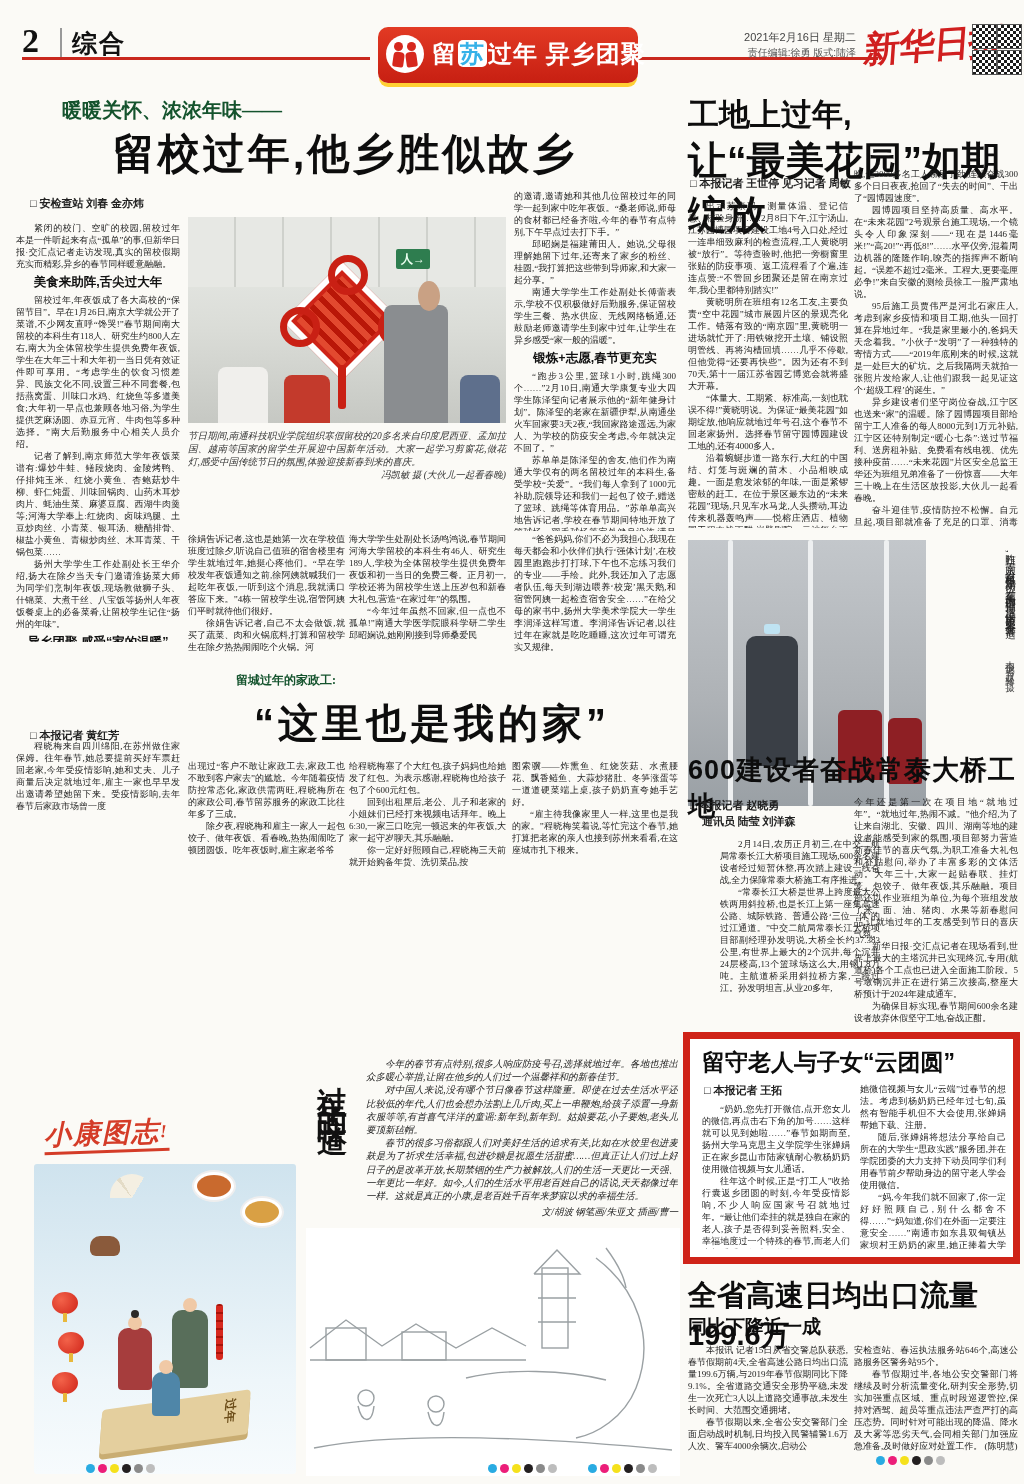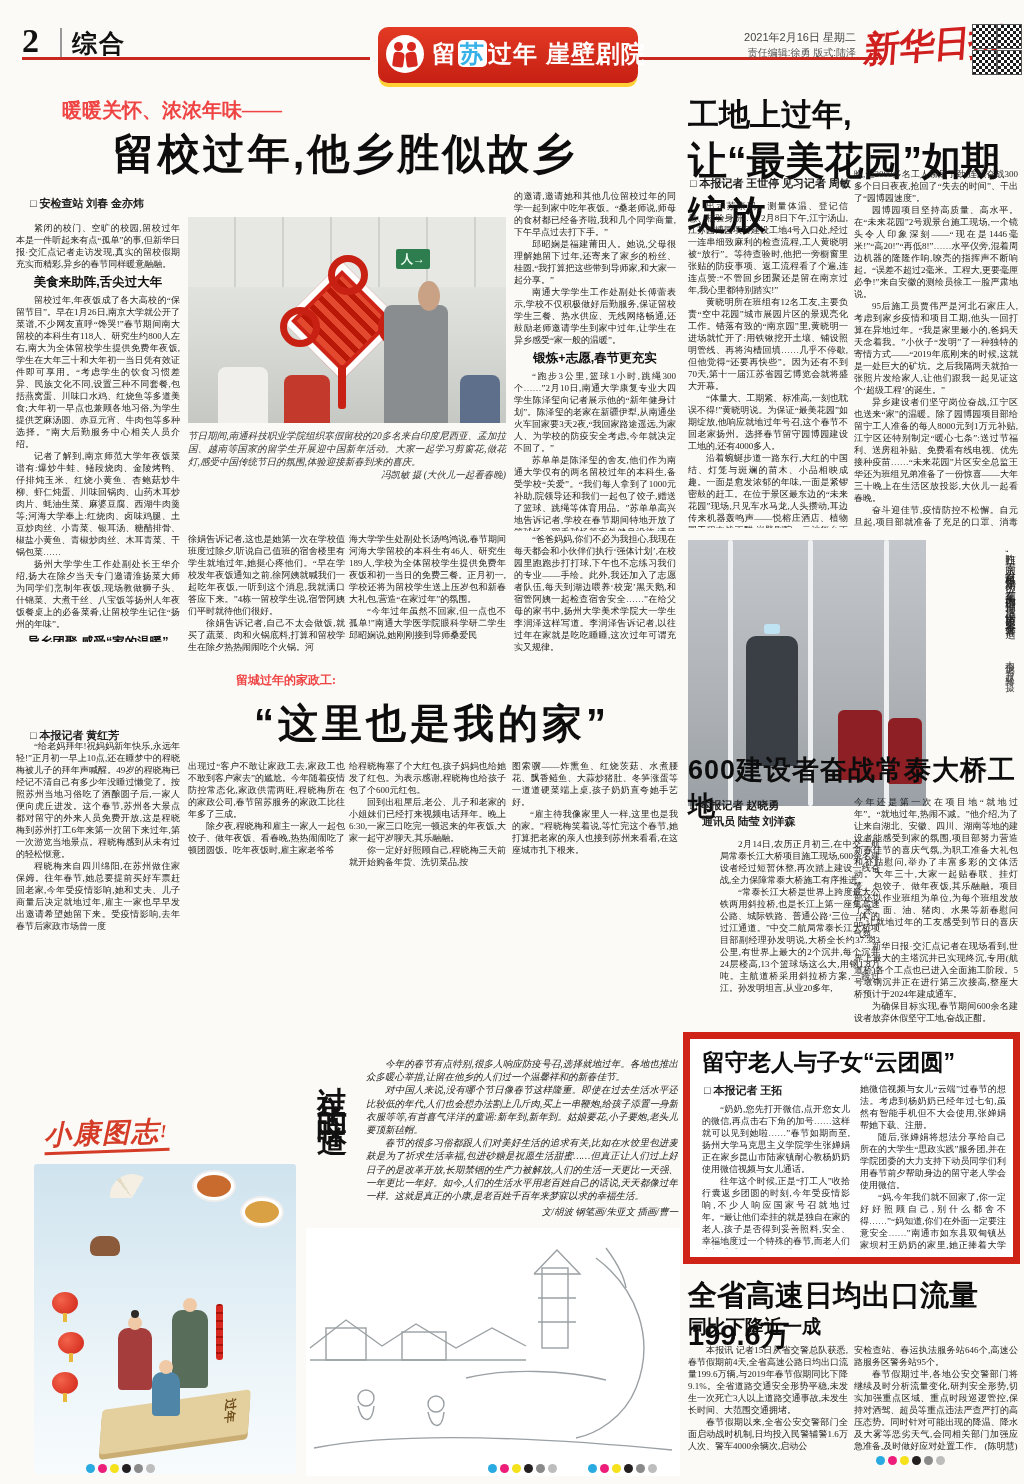--- a/index.html
+++ b/index.html
@@ -21,21 +21,21 @@
   .banner .su{color:#35b1e8;background:#fff;border-radius:5px;padding:0 2px;margin:0 1px;}
   .dateline{font:11px/15px "Liberation Sans",sans-serif;color:#444;text-align:right;}
   .masthead{font:900 36px/38px "Liberation Serif",serif;color:#d01f1f;transform:rotate(-4deg) skewX(-8deg);letter-spacing:-1px;}
   .qr{width:23px;height:23px;background:repeating-conic-gradient(#1c1c1c 0% 25%, #fff 0% 50%);background-size:6px 6px;border:1px solid #555;}
   
   .col{position:absolute;font:9px/12px "Liberation Serif",serif;text-align:justify;color:#1e1e1e;overflow:hidden;}
   .col p{margin:0;text-indent:2em;}
   .col p.cont{text-indent:0;}
   .col h4{margin:5px 0 4px;text-align:center;text-indent:0;font:700 12.5px/15px "Liberation Sans",sans-serif;color:#111;}
   .byline{font:700 11px/14px "Liberation Serif",serif;color:#222;}
-  .kicker{font:700 20px/24px "Liberation Serif",serif;color:#ef4444;padding-left:40px;}
+  .kicker{font:700 20px/24px "Liberation Serif",serif;color:#14532d;padding-left:40px;}
   .headline{font-family:"Liberation Sans",sans-serif;font-weight:900;color:#0d0d0d;}
   .caption{font:italic 9.5px/13px "Liberation Serif",serif;text-align:justify;color:#333;}
   .credit{text-align:right;font-style:italic;}
   
   .photo{position:absolute;overflow:hidden;}
   .campus{background:linear-gradient(#eceeea 0%,#dadcd7 55%,#c6c8c3 100%);}
   .campus .ceil{position:absolute;left:0;top:0;width:100%;height:34%;background:repeating-linear-gradient(90deg,#e7e8e4 0 46px,#cfd1cc 46px 48px),repeating-linear-gradient(0deg,#e7e8e4 0 20px,#d3d5d0 20px 22px);}
   .exitsign{position:absolute;background:#2e7d4f;color:#eafff0;font:700 12px/18px "Liberation Sans",sans-serif;padding:1px 5px;border-radius:2px;}
   .knot-core{position:absolute;background:#ce2418;transform:rotate(45deg);box-shadow:0 0 0 6px #fff inset;}
   .knot-core:after{content:"";position:absolute;inset:10px;background:repeating-linear-gradient(0deg,#e2492f 0 6px,#b91708 6px 12px);}
@@ -83,21 +83,21 @@
 <div class="abs redrule" style="left:22px;top:57px;width:348px;"></div>
 <div class="abs redrule" style="left:632px;top:57px;width:246px;"></div>
 
 <div class="abs banner" style="left:378px;top:27px;width:240px;height:46px;">
   <span class="fig">
       <i class="h1"></i>
       <i class="b1"></i>
       <i class="h2"></i>
       <i class="b2"></i>
     </span>
-  <span class="t"><span>留</span><span class="su">苏</span><span>过年</span>&nbsp;<span>崖壁剧院</span></span>
+  <span class="t"><span>留</span><span class="su">苏</span><span>过年</span>&nbsp;<span>异乡团聚</span></span>
 </div>
 
 <div class="abs dateline" style="left:700px;top:30px;width:156px;">
   <div>2021年2月16日 星期二</div>
   <div style="font-size:10px;color:#555;">责任编辑:徐勇 版式:陆泽</div>
 </div>
 <div class="abs masthead" style="left:864px;top:26px;">新华日报</div>
 <div class="abs qr" style="left:972px;top:24px;"></div>
 <div class="abs qr" style="left:997px;top:24px;"></div>
 <div class="abs qr" style="left:972px;top:50px;"></div>
@@ -137,21 +137,21 @@
 
   <div class="col" style="left:188px;top:533px;width:157px;height:122px;">
       <p class="cont">徐娟告诉记者,这也是她第一次在学校值班度过除夕,听说自己值班的宿舍楼里有学生就地过年,她挺心疼他们。“早在学校发年夜饭通知之前,徐阿姨就喊我们一起吃年夜饭,一听到这个消息,我就满口答应下来。”4栋一留校学生说,宿管阿姨们平时就待他们很好。</p>
       <p>徐娟告诉记者,自己不太会做饭,就买了蔬菜、肉和火锅底料,打算和留校学生在除夕热热闹闹吃个火锅。河</p>
     </div>
   <div class="col" style="left:349px;top:533px;width:157px;height:122px;">
       <p class="cont">海大学学生处副处长汤鸣鸿说,春节期间河海大学留校的本科生有46人、研究生189人,学校为全体留校学生提供免费年夜饭和初一当日的免费三餐。正月初一,学校还将为留校学生送上压岁包和新春大礼包,营造“在家过年”的氛围。</p>
       <p>“今年过年虽然不回家,但一点也不孤单!”南通大学医学院眼科学研二学生邱昭娴说,她刚刚接到导师桑爱民</p>
     </div>
   <div class="col" style="left:514px;top:190px;width:162px;height:341px;">
-      <p class="cont">的邀请,邀请她和其他几位留校过年的同学一起到家中吃年夜饭。“桑老师说,师母的食材都已经备齐啦,我和几个同学商量,下午早点过去打下手。”</p>
+      <p class="cont">的邀请,邀请她和其他几位留校过年的同学一起到家中吃年夜饭。“桑老师说,师母的食材都已经备齐啦,今年的春节有点特别,下午早点过去打下手。”</p>
       <p>邱昭娴是福建莆田人。她说,父母很理解她留下过年,还寄来了家乡的粉丝、桂圆,“我打算把这些带到导师家,和大家一起分享。”</p>
       <p>南通大学学生工作处副处长傅蕾表示,学校不仅积极做好后勤服务,保证留校学生三餐、热水供应、无线网络畅通,还鼓励老师邀请学生到家中过年,让学生在异乡感受“家一般的温暖”。</p>
       <h4>锻炼+志愿,春节更充实</h4>
       <p>“跑步3公里,篮球1小时,跳绳300个……”2月10日,南通大学康复专业大四学生陈泽玺向记者展示他的“新年健身计划”。陈泽玺的老家在新疆伊犁,从南通坐火车回家要3天2夜,“我回家路途遥远,为家人、为学校的防疫安全考虑,今年就决定不回了。”</p>
       <p>苏单单是陈泽玺的舍友,他们作为南通大学仅有的两名留校过年的本科生,备受学校“关爱”。“我们每人拿到了1000元补助,院领导还和我们一起包了饺子,赠送了篮球、跳绳等体育用品。”苏单单高兴地告诉记者,学校在春节期间特地开放了篮球场、羽毛球场等室外健身设施,满足留校学生的体育锻炼需求。</p>
     </div>
   <div class="col" style="left:514px;top:533px;width:162px;height:122px;">
       <p>“爸爸妈妈,你们不必为我担心,我现在每天都会和小伙伴们执行‘强体计划’,在校园里跑跑步打打球,下午也不忘练习我们的专业——手绘。此外,我还加入了志愿者队伍,每天到湖边喂养‘校宠’黑天鹅,和宿管阿姨一起检查宿舍安全……”在给父母的家书中,扬州大学美术学院大一学生李润泽这样写道。李润泽告诉记者,以往过年在家就是吃吃睡睡,这次过年可谓充实又规律。</p>
     </div>
 </div>
@@ -229,21 +229,20 @@
       <p class="cont">安检查站、春运执法服务站646个,高速公路服务区警务站95个。</p>
       <p>春节假期过半,各地公安交警部门将继续及时分析流量变化,研判安全形势,切实加强重点区域、重点时段巡逻管控,保持对酒驾、超员等重点违法严查严打的高压态势。同时针对可能出现的降温、降水及大雾等恶劣天气,会同相关部门加强应急准备,及时做好应对处置工作。 (陈明慧)</p>
     </div>
 </div>
 
 <div>
   <div class="abs kicker" style="left:196px;top:668px;font-size:12px;">留城过年的家政工:</div>
   <div class="abs headline" style="left:185px;top:696px;width:494px;text-align:center;font-size:40px;letter-spacing:4px;">“这里也是我的家”</div>
   <div class="abs byline" style="left:30px;top:712px;margin-top:16px;">□ 本报记者 黄红芳</div>
   <div class="col" style="left:16px;top:740px;width:164px;height:364px;">
-      <p>“给老妈拜年!祝妈妈新年快乐,永远年轻!”正月初一早上10点,还在睡梦中的程晓梅被儿子的拜年声喊醒。49岁的程晓梅已经记不清自己有多少年没睡过懒觉了。按照苏州当地习俗吃了酒酿圆子后,一家人便向虎丘进发。这个春节,苏州各大景点都对留守的外来人员免费开放,这是程晓梅到苏州打工6年来第一次留下来过年,第一次游览当地景点。程晓梅感到从未有过的轻松惬意。</p>
       <p>程晓梅来自四川绵阳,在苏州做住家保姆。往年春节,她总要提前买好车票赶回老家,今年受疫情影响,她和丈夫、儿子商量后决定就地过年,雇主一家也早早发出邀请希望她留下来。受疫情影响,去年春节后家政市场曾一度</p>
     </div>
   <div class="col" style="left:188px;top:760px;width:157px;height:280px;">
       <p class="cont">出现过“客户不敢让家政工去,家政工也不敢到客户家去”的尴尬。今年随着疫情防控常态化,家政供需两旺,程晓梅所在的家政公司,春节留苏服务的家政工比往年多了三成。</p>
       <p>除夕夜,程晓梅和雇主一家人一起包饺子、做年夜饭、看春晚,热热闹闹吃了顿团圆饭。吃年夜饭时,雇主家老爷爷</p>
     </div>
   <div class="col" style="left:349px;top:760px;width:157px;height:280px;">
       <p class="cont">给程晓梅塞了个大红包,孩子妈妈也给她发了红包。为表示感谢,程晓梅也给孩子包了个600元红包。</p>
       <p>回到出租屋后,老公、儿子和老家的小姐妹们已经打来视频电话拜年。晚上6:30,一家三口吃完一顿迟来的年夜饭,大家一起守岁聊天,其乐融融。</p>
       <p>你一定好好照顾自己,程晓梅三天前就开始购备年货、洗切菜品,按</p>

